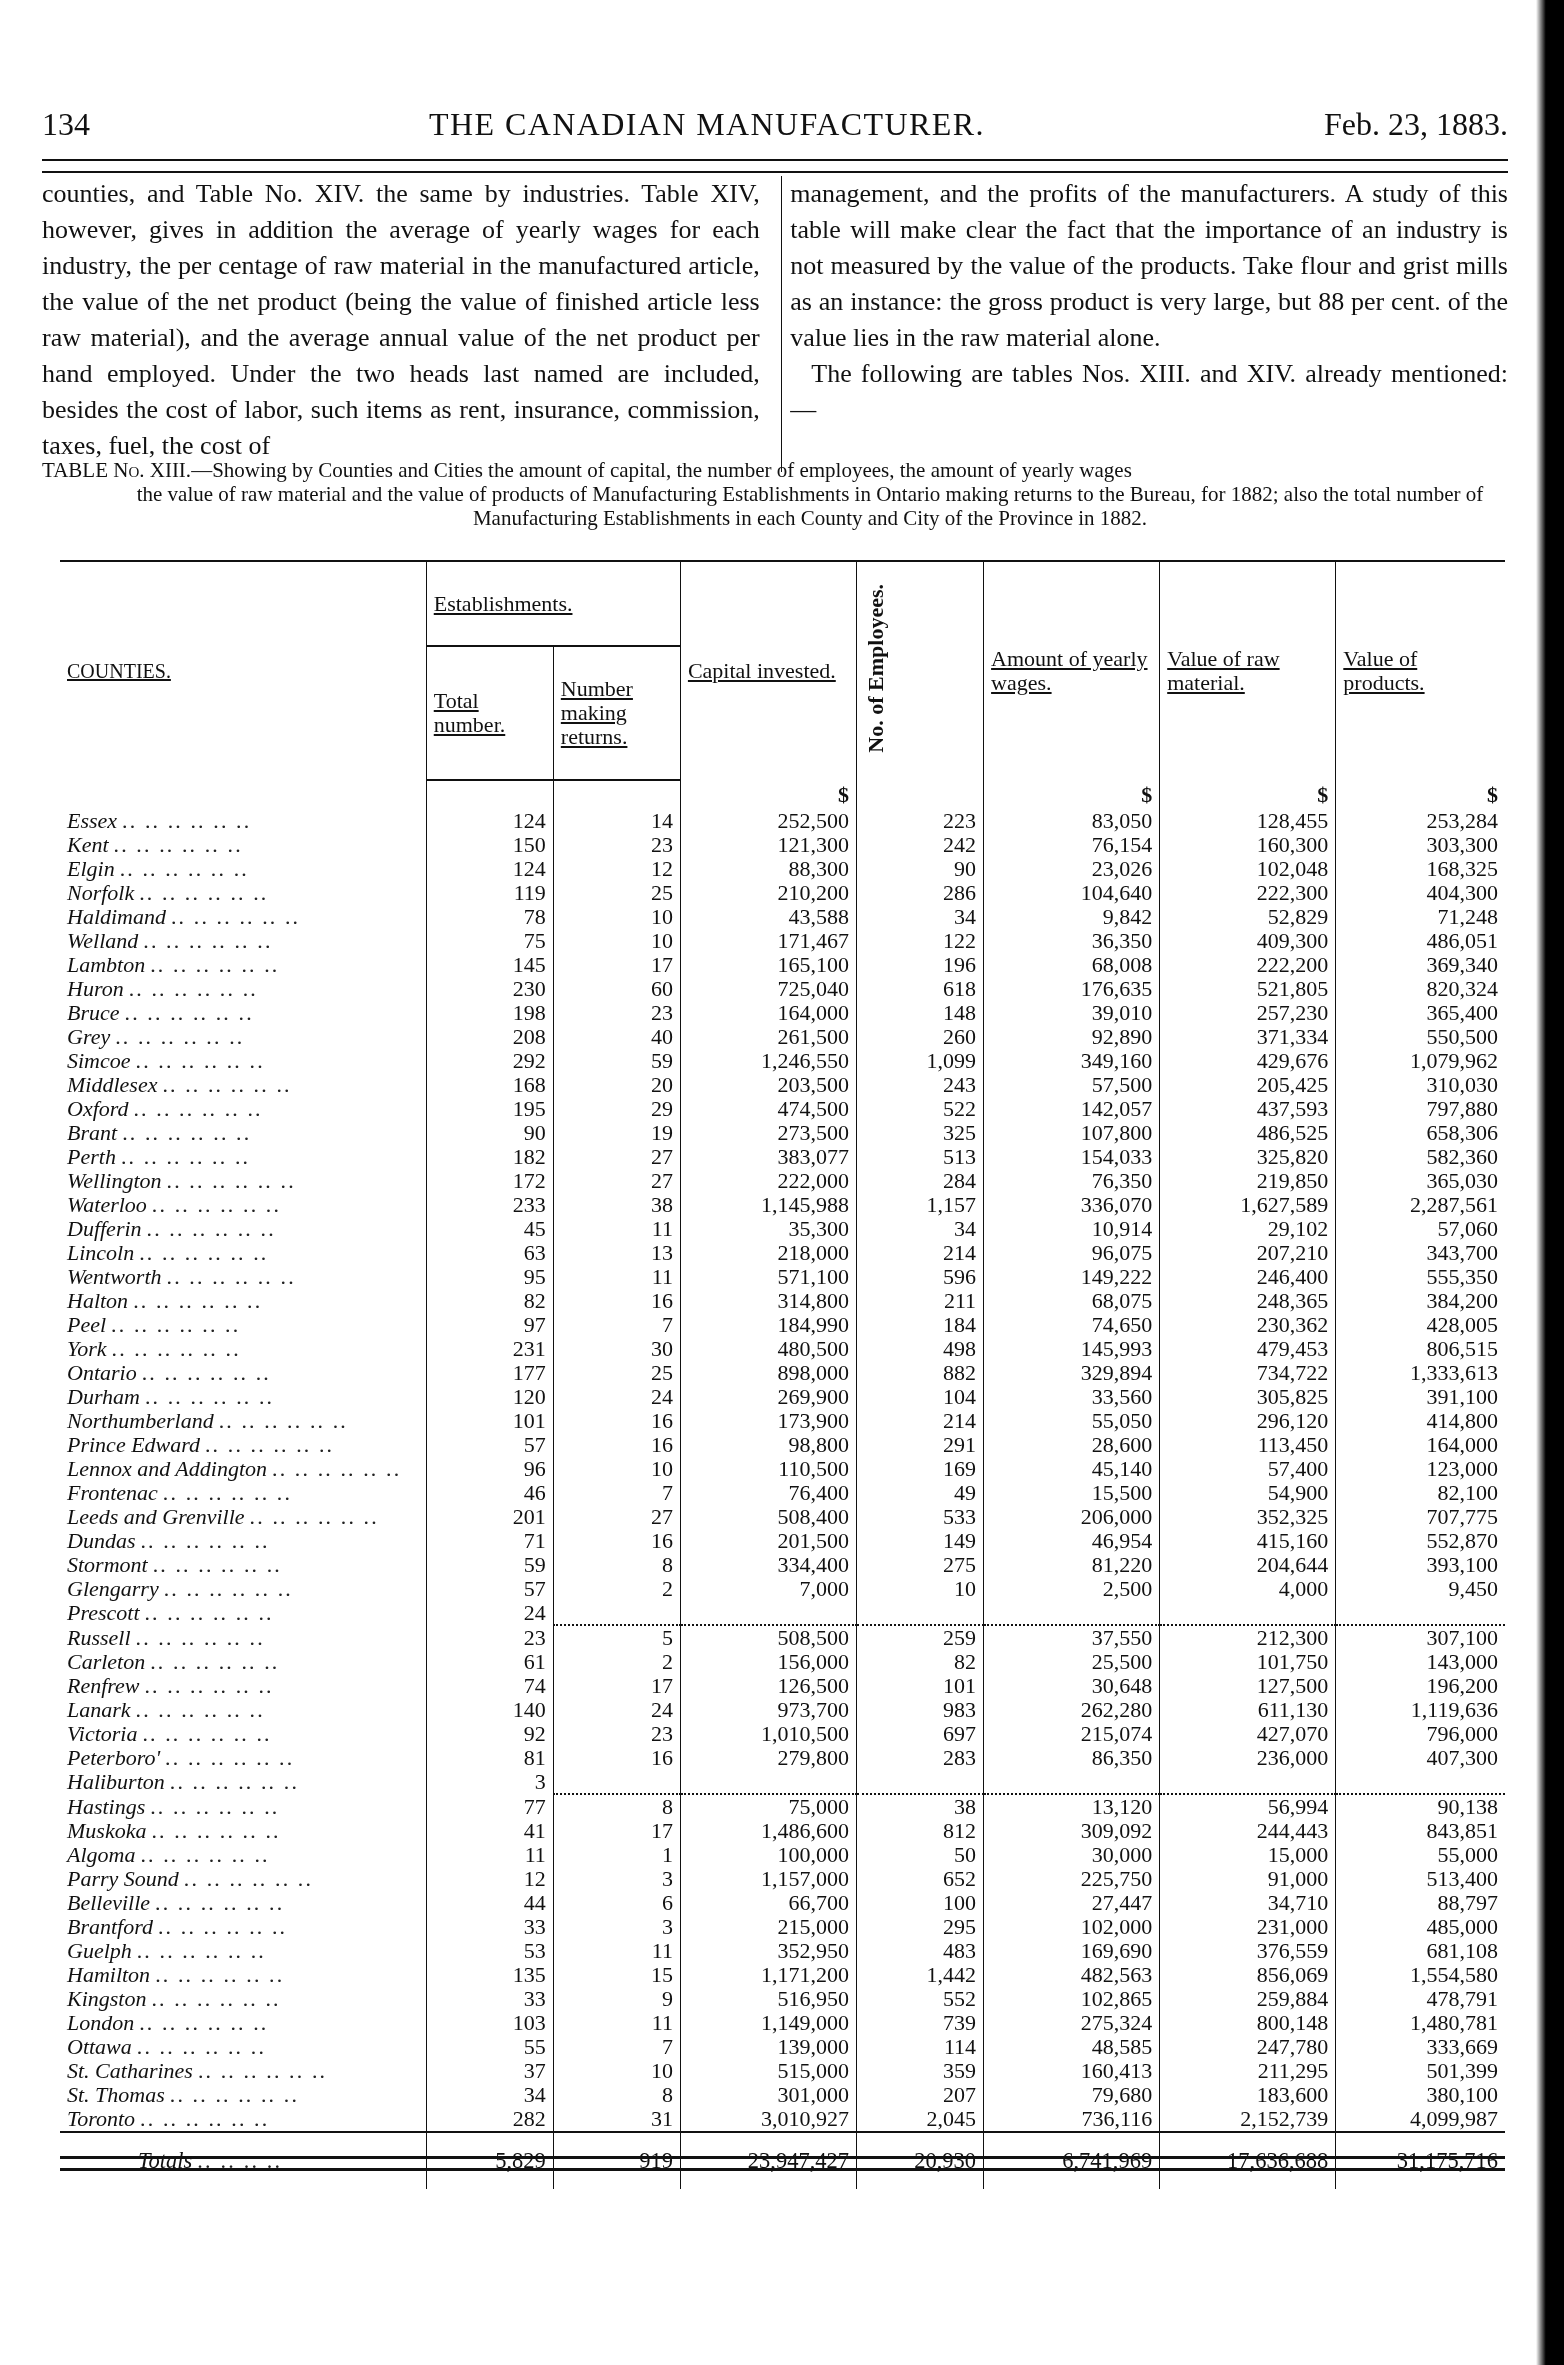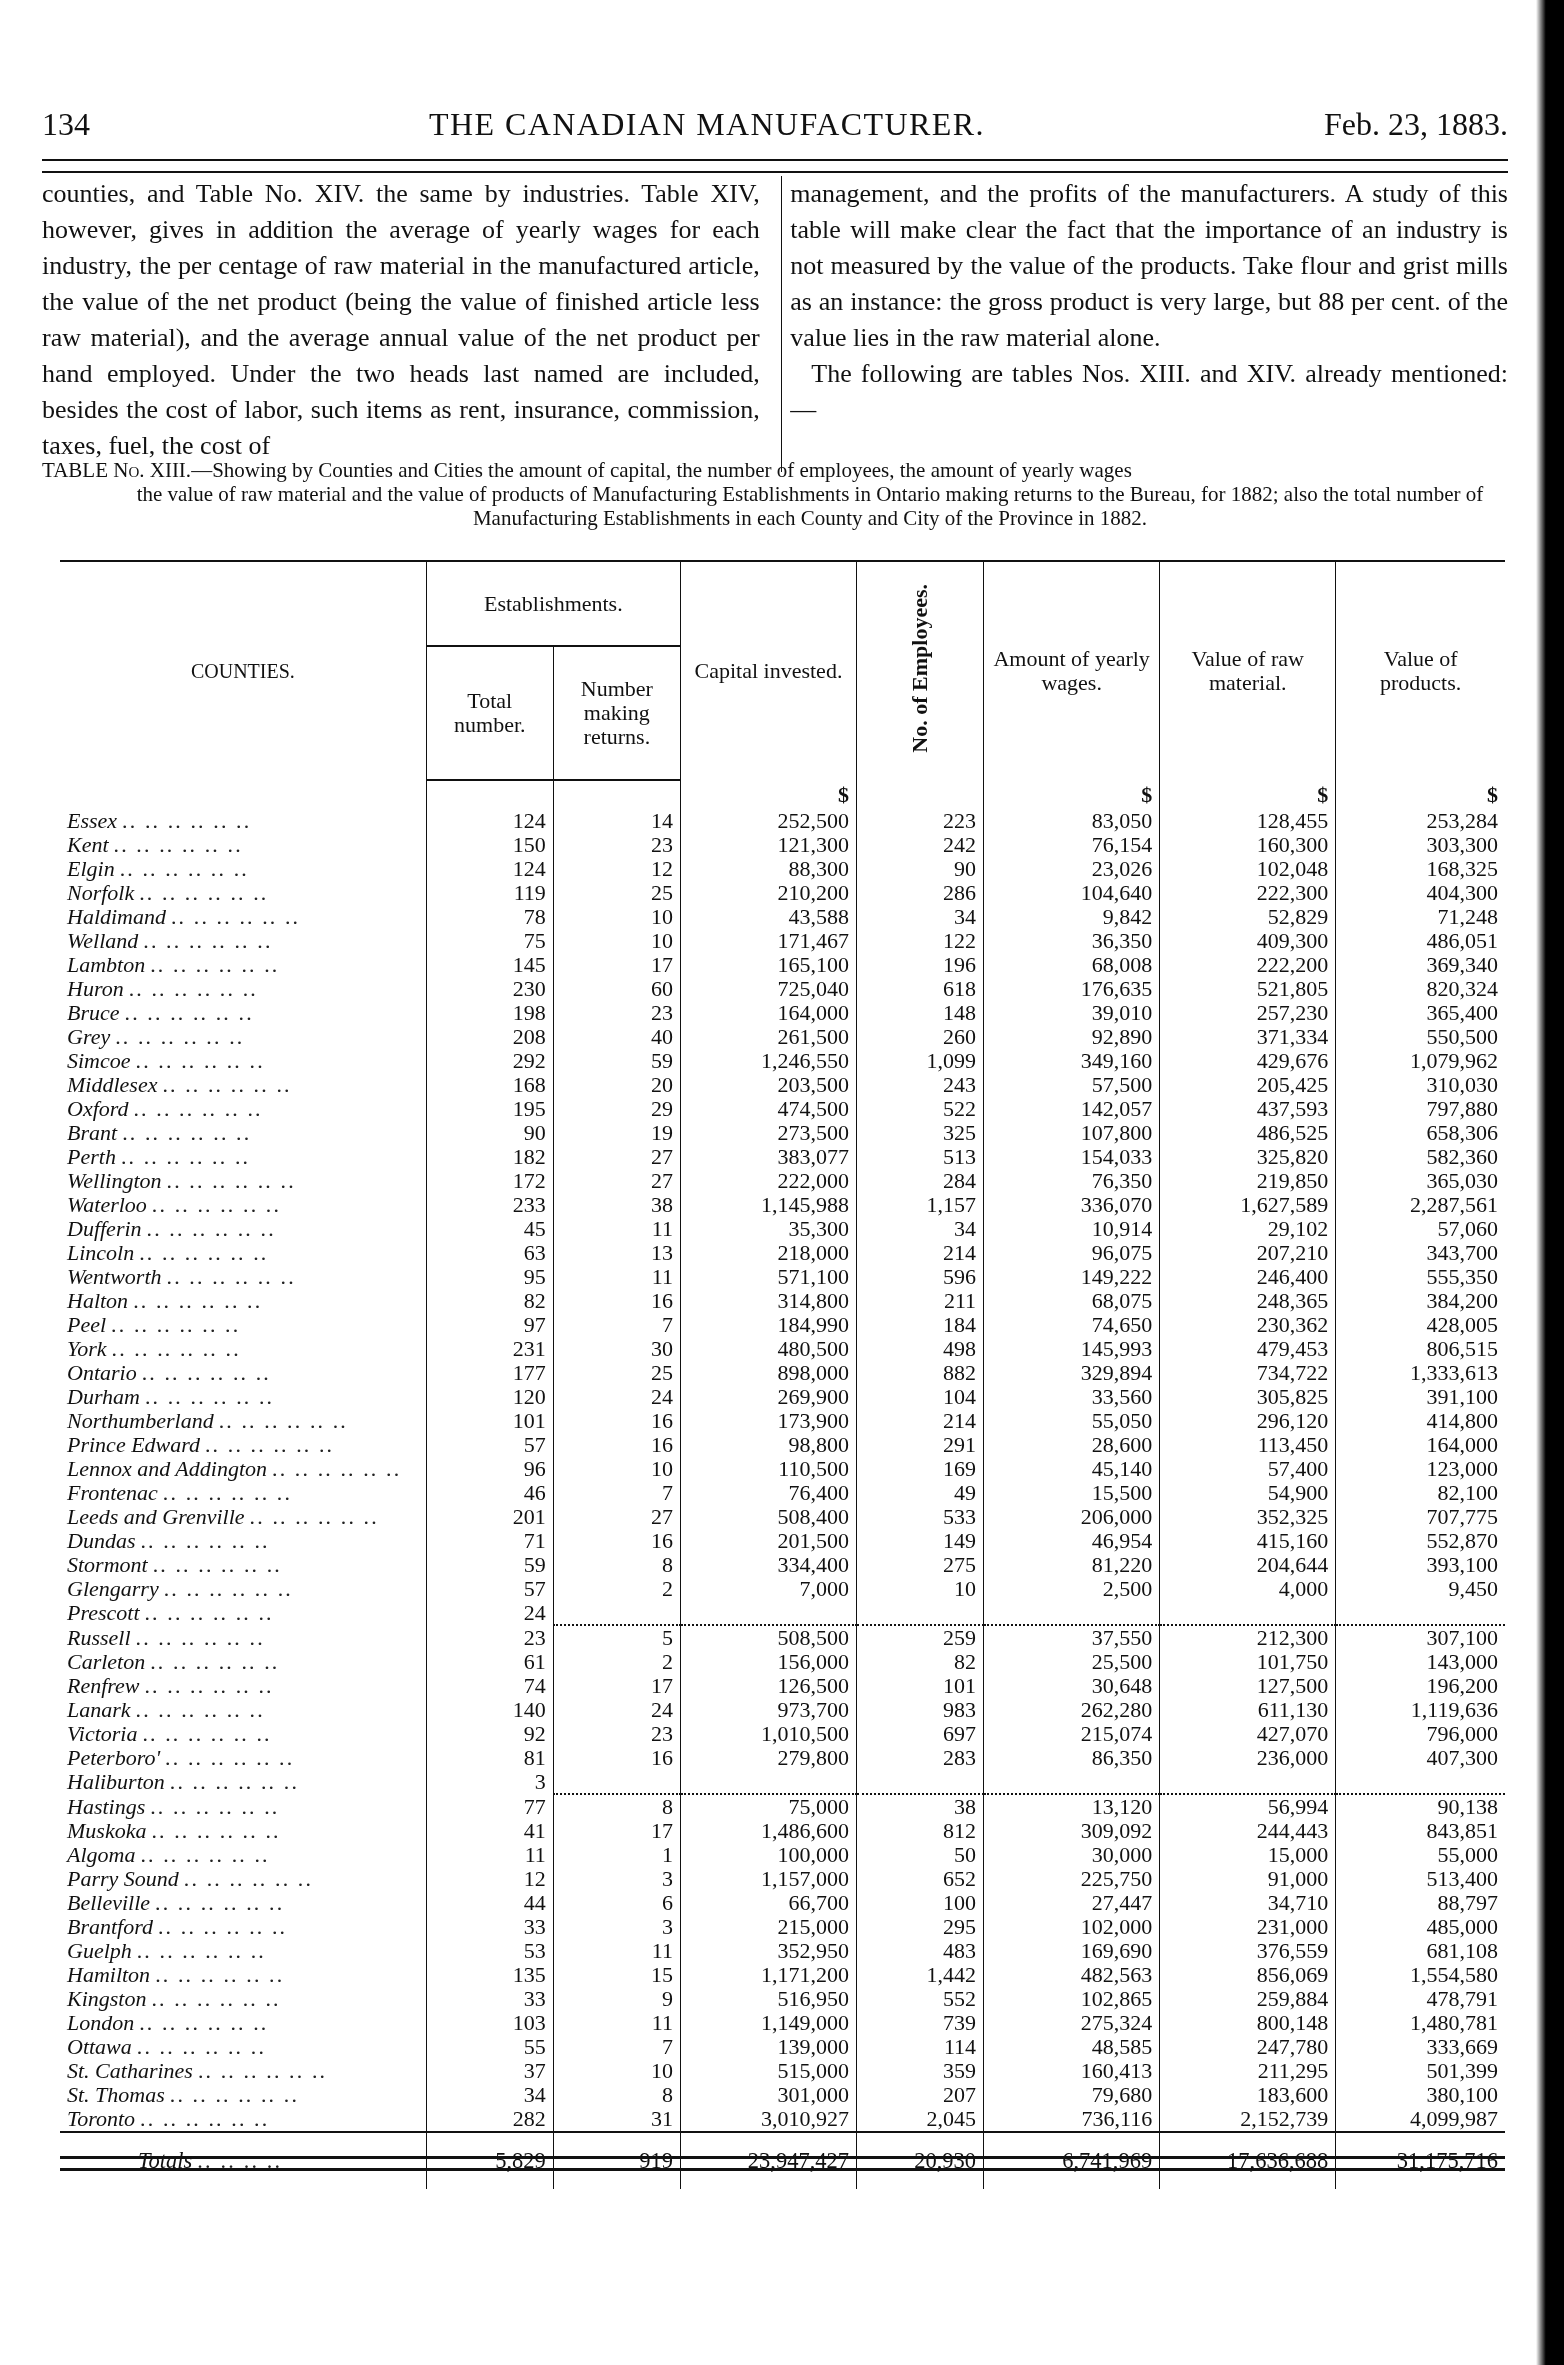--- a/index.html
+++ b/index.html
@@ -35,21 +35,21 @@
     position: absolute; left: 42px; top: 458px; width: 1466px;
     font-size: 21px; line-height: 24px;
   }
   .caption .lead { font-variant: small-caps; }
   .caption .cont { padding-left: 70px; display: block; text-align: center; }
   table.data {
     position: absolute; left: 60px; top: 560px; width: 1445px;
     border-collapse: collapse; font-size: 22px; line-height: 24px;
   }
   table.data th, table.data td { padding: 0 7px; }
-  table.data thead th { font-weight: normal; vertical-align: middle; text-align: center; }
+  table.data thead th { font-weight: normal; vertical-align: middle; text-align: left; text-decoration: underline; }
   .hdr-top { border-top: 2.8px solid #111; }
   .hdr-bottom th { border-bottom: 2.8px solid #111; }
   .vl { border-left: 1.4px solid #111; }
   td.num { text-align: right; white-space: nowrap; }
   td.name { text-align: left; white-space: nowrap; font-style: italic; }
   td.name .dots { letter-spacing: 2.1px; color: #222; }
   tr.units td { height: 28px; text-align: right; font-weight: bold; }
   tr.dotted td.fill { border-bottom: 2.1px dotted #111; }
   tr.totals td { border-top: 2.8px solid #111; height: 56px; font-size: 22.5px; }
   .final-rule {

